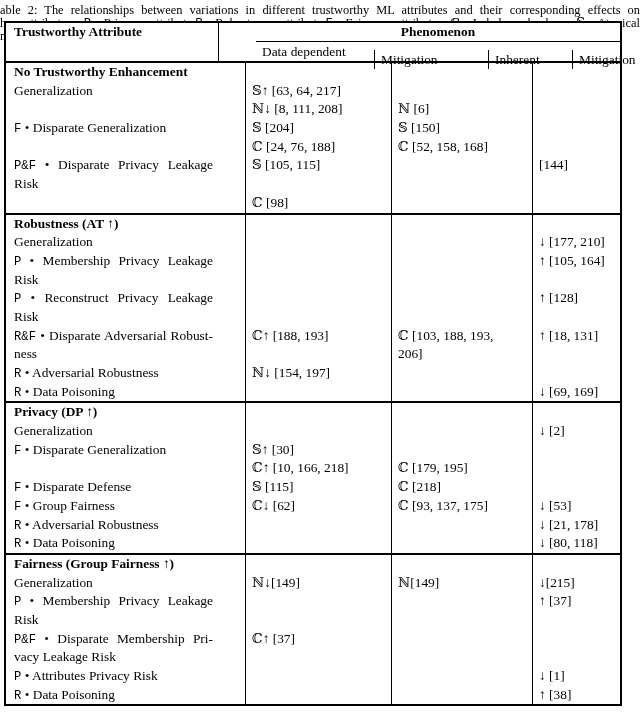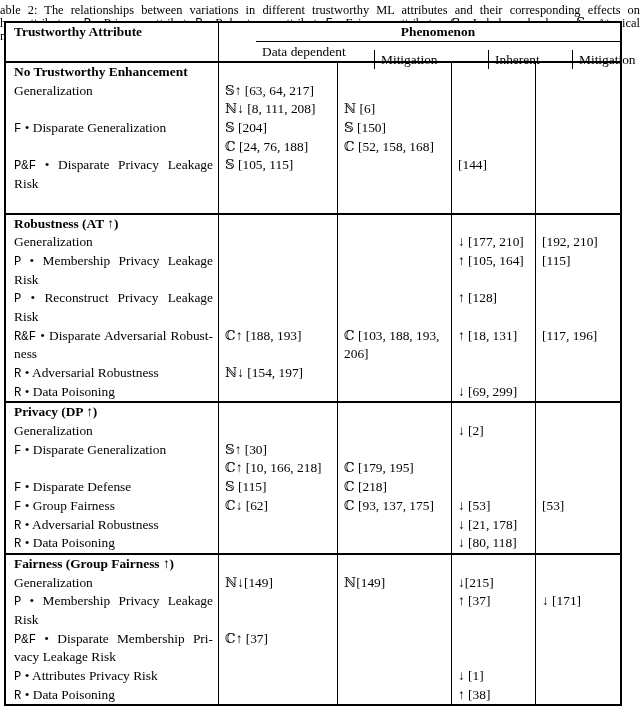--- a/index.html
+++ b/index.html
@@ -8,21 +8,21 @@
   
   .hdr{display:grid;grid-template-columns:212px 402px;border-bottom:2px solid #000;}
   .hdr-attr{padding:1px 4px 0 8px;font-weight:bold;}
   .hdr-phen{border-left:1px solid #000;box-sizing:border-box;padding-left:37px;}
   .phen-title{height:18px;line-height:18px;text-align:center;font-weight:bold;border-bottom:1px solid #000;}
   .subhdr{display:grid;grid-template-columns:118px 114px 84px 85px;height:19px;}
   .sub{line-height:19px;padding-left:6px;box-sizing:border-box;}
   .sub.bl{border-left:1px solid #000;margin-top:8px;}
   
   .sec + .sec{border-top:2px solid #000;}
-  .row{display:grid;grid-template-columns:212px 119px 114px 84px 85px;}
+  .row{display:grid;grid-template-columns:212px 119px 114px 84px 85px;gap:27px;}
   .cell{box-sizing:border-box;}
   .cell.pc{border-left:1px solid #000;padding-left:6px;padding-right:2px;}
   .cell.attr{padding-left:8px;padding-right:5px;}
   .line{height:18.7px;line-height:18.7px;white-space:nowrap;overflow:visible;}
   .attr .line{white-space:normal;overflow:hidden;}
   .line.bold{font-weight:bold;}
   .line.just{text-align:justify;text-align-last:justify;}
   .tt{font-family:"Liberation Mono","DejaVu Sans Mono",monospace;font-size:12.2px;}
   
   .caption{margin-top:4px;width:640px;font-size:12.4px;line-height:12.6px;}
@@ -111,20 +111,21 @@
           </div>
           <div class="row">
             <div class="cell attr">
               <div class="line just"><span class="tt">P&amp;F</span> • Disparate Privacy Leakage</div>
               <div class="line">Risk</div>
               <div class="line"></div>
             </div>
             <div class="cell pc">
               <div class="line">𝕊 [105, 115]</div>
               <div class="line"></div>
+              <div class="line">ℂ [98]</div>
             </div>
             <div class="cell pc">
               <div class="line"></div>
               <div class="line"></div>
               <div class="line"></div>
             </div>
             <div class="cell pc">
               <div class="line">[144]</div>
               <div class="line"></div>
               <div class="line"></div>
@@ -258,21 +259,21 @@
             <div class="cell attr">
               <div class="line"><span class="tt">R</span> • Data Poisoning</div>
             </div>
             <div class="cell pc">
               <div class="line"></div>
             </div>
             <div class="cell pc">
               <div class="line"></div>
             </div>
             <div class="cell pc">
-              <div class="line">↓ [69, 299]</div>
+              <div class="line">↓ [69, 169]</div>
             </div>
             <div class="cell pc">
               <div class="line"></div>
             </div>
           </div>
         </div>
         <div class="sec">
           <div class="row">
             <div class="cell attr">
               <div class="line bold">Privacy (DP ↑)</div>

